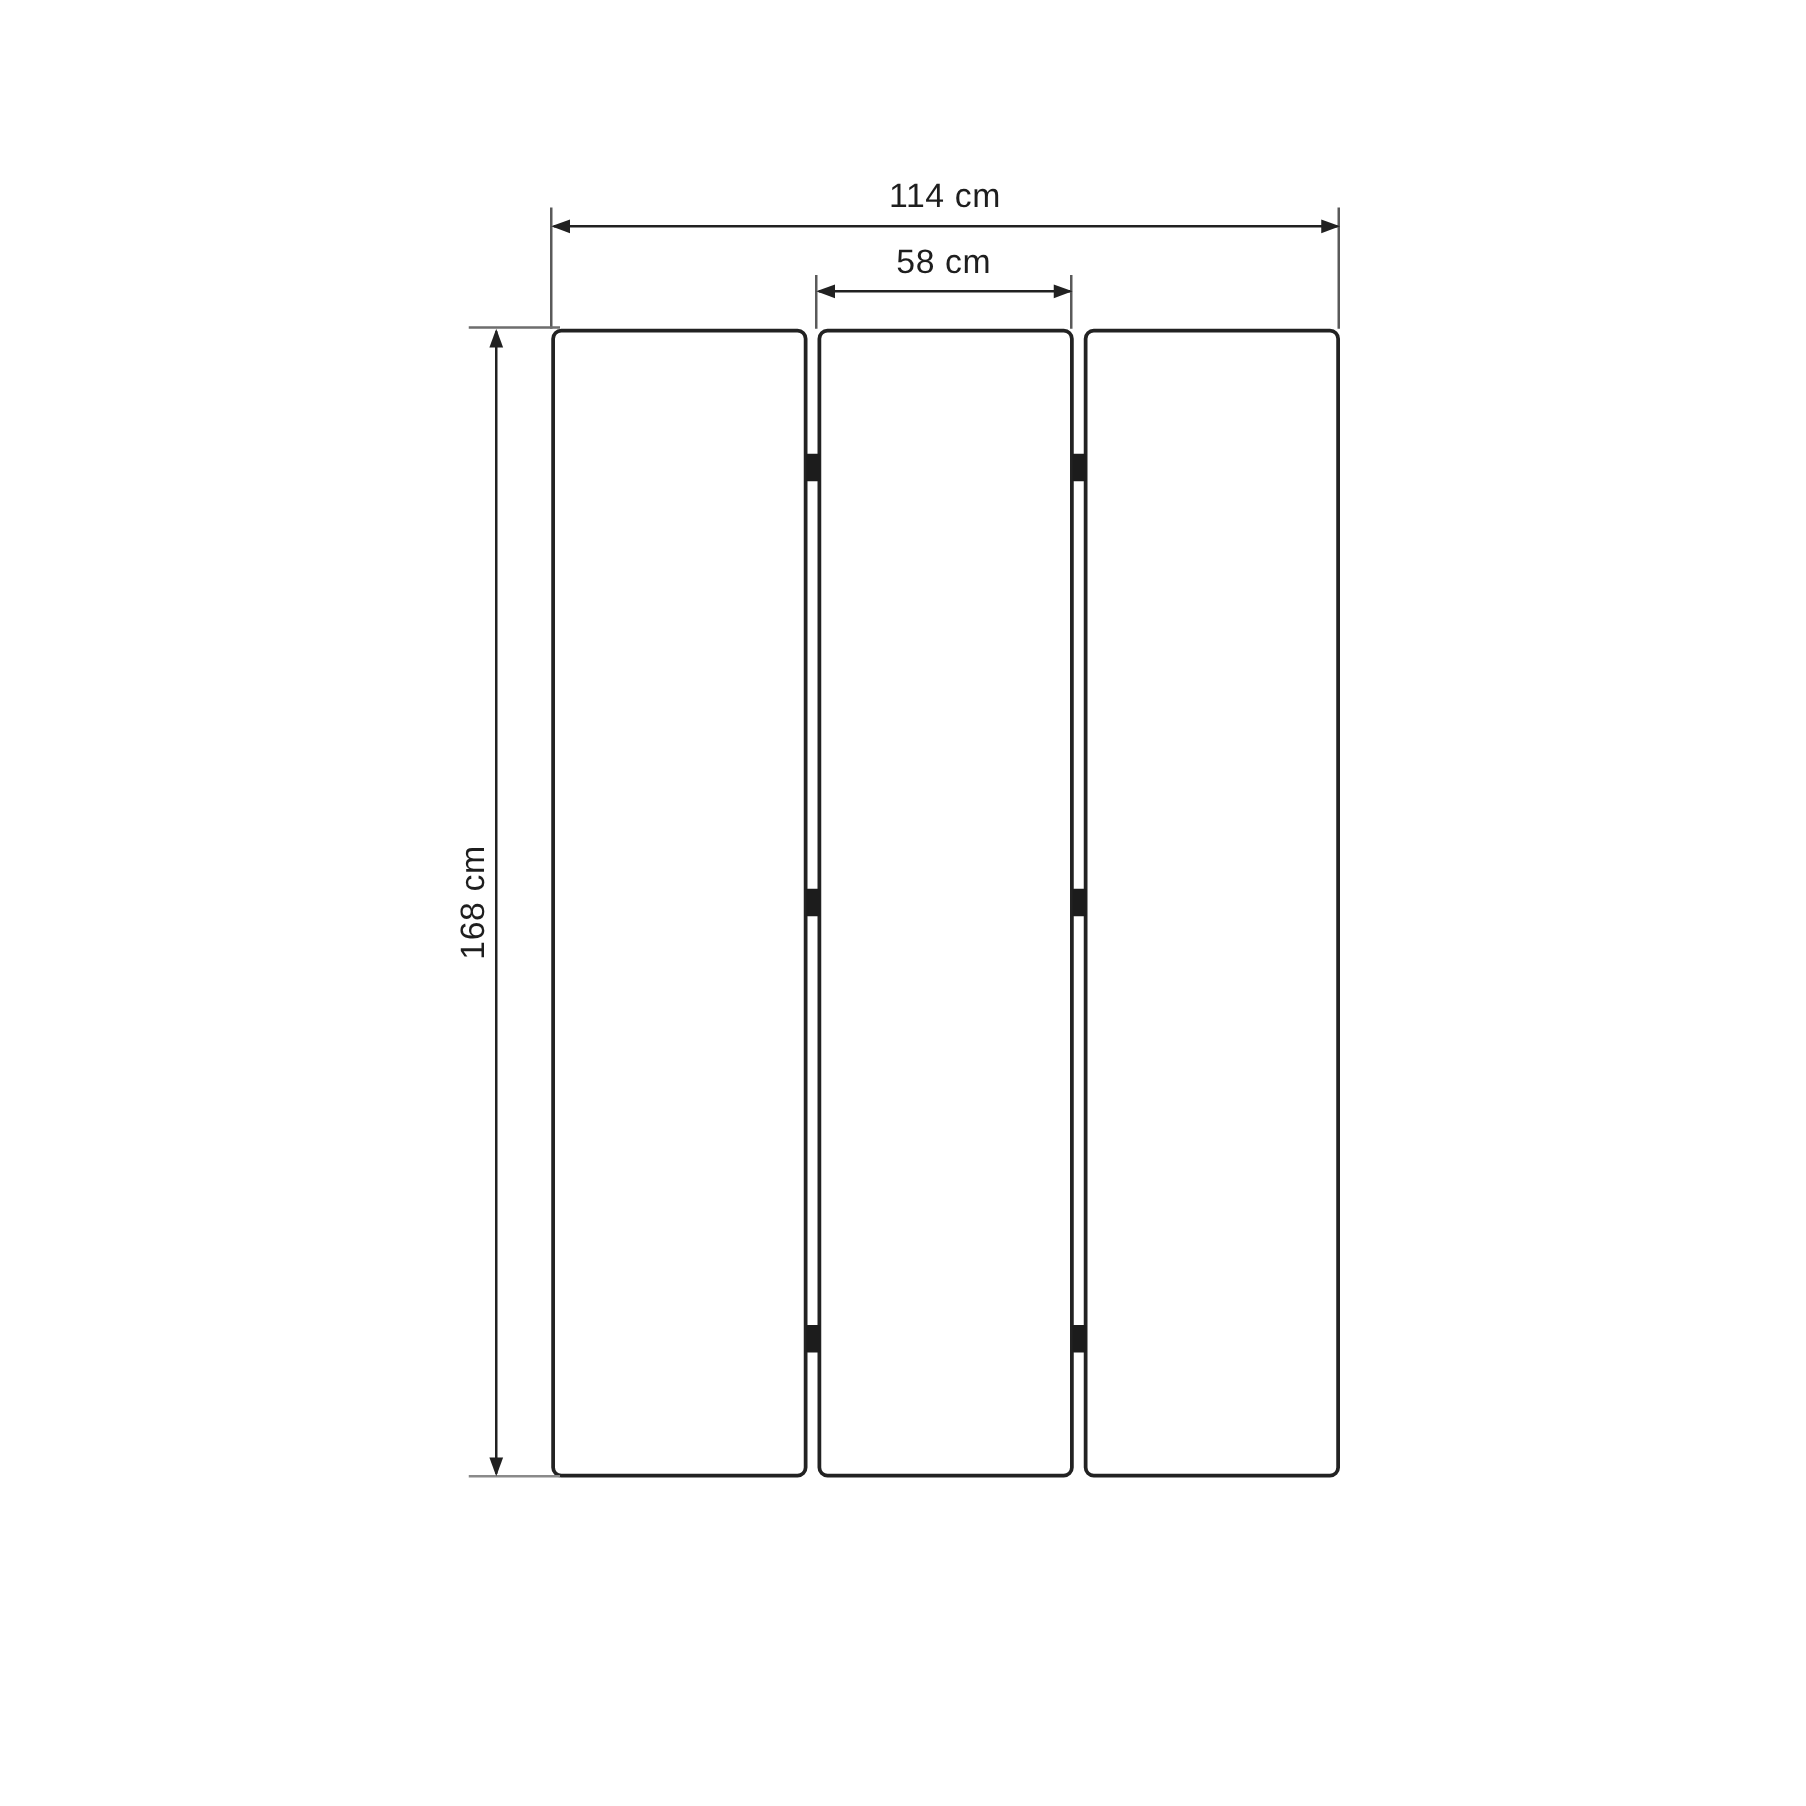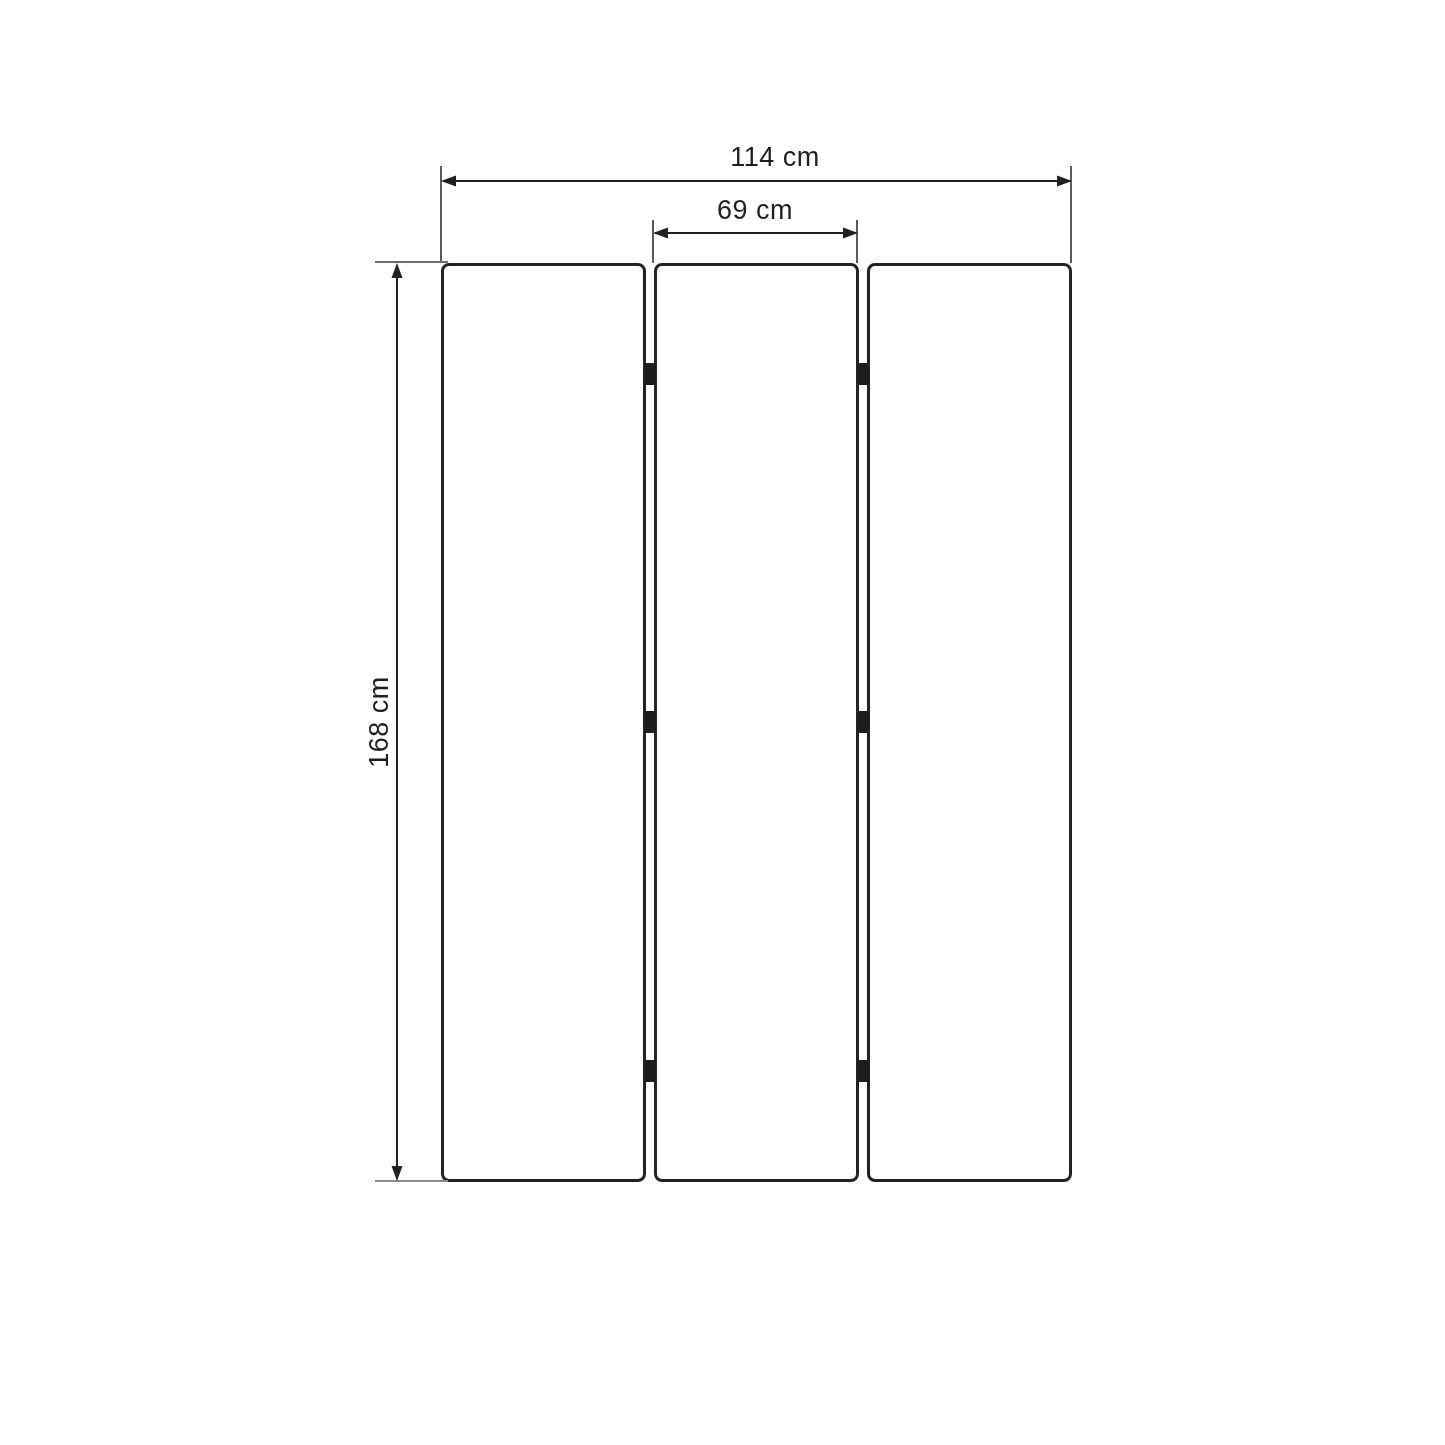--- a/index.html
+++ b/index.html
@@ -74,21 +74,21 @@
 
   
   .dim-label {
     position: absolute;
     font-size: 27px;
     letter-spacing: 0.5px;
     color: #1e1e1e;
     white-space: nowrap;
     transform: translate(-50%, -50%);
   }
-  .label-total-width { left: 756px; top: 157px; margin-left: 19px; }
+  .label-total-width { left: 756px; top: 157px; }
   .label-panel-width { left: 755px; top: 210px; }
   .label-height {
     left: 379px;
     top: 722px;
     transform: translate(-50%, -50%) rotate(-90deg);
   }
 </style>
 </head>
 <body>
 
@@ -124,16 +124,16 @@
     <polygon points="205,11 190,5.5 190,16.5"></polygon>
   </svg>
 
   <svg class="dim" style="left:386px; top:263px;" width="22" height="918">
     <line x1="11" y1="2" x2="11" y2="916"></line>
     <polygon points="11,0 5.5,15 16.5,15"></polygon>
     <polygon points="11,918 5.5,903 16.5,903"></polygon>
   </svg>
 
   <span class="dim-label label-total-width">114 cm</span>
-  <span class="dim-label label-panel-width">69 cm</span>
+  <span class="dim-label label-panel-width">58 cm</span>
   <span class="dim-label label-height">168 cm</span>
 
 </div>
 
 </body></html>

